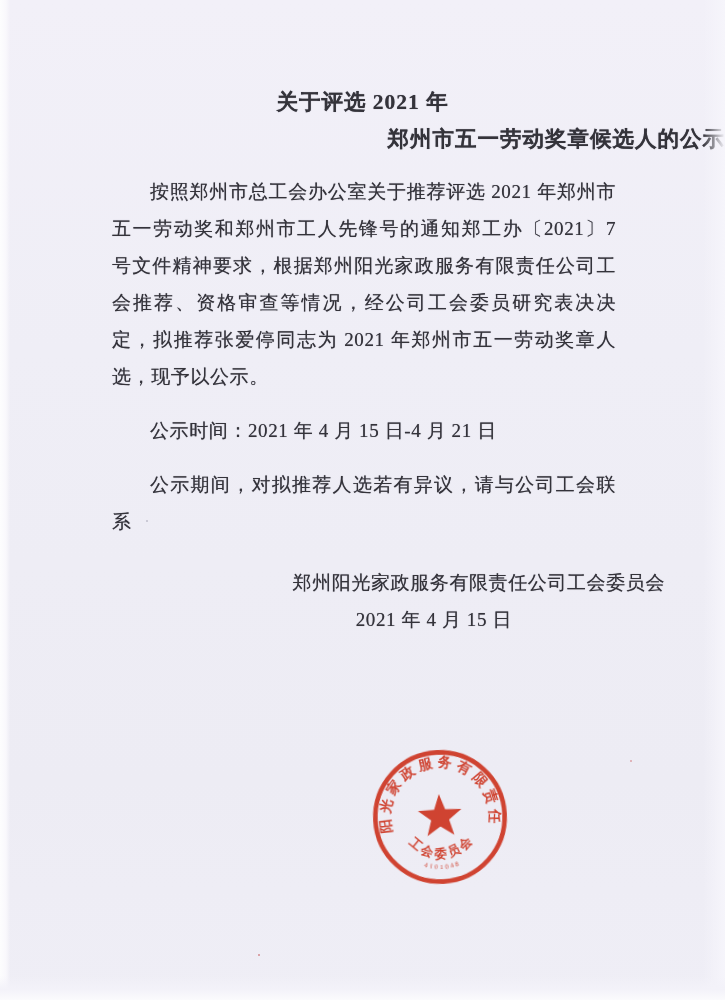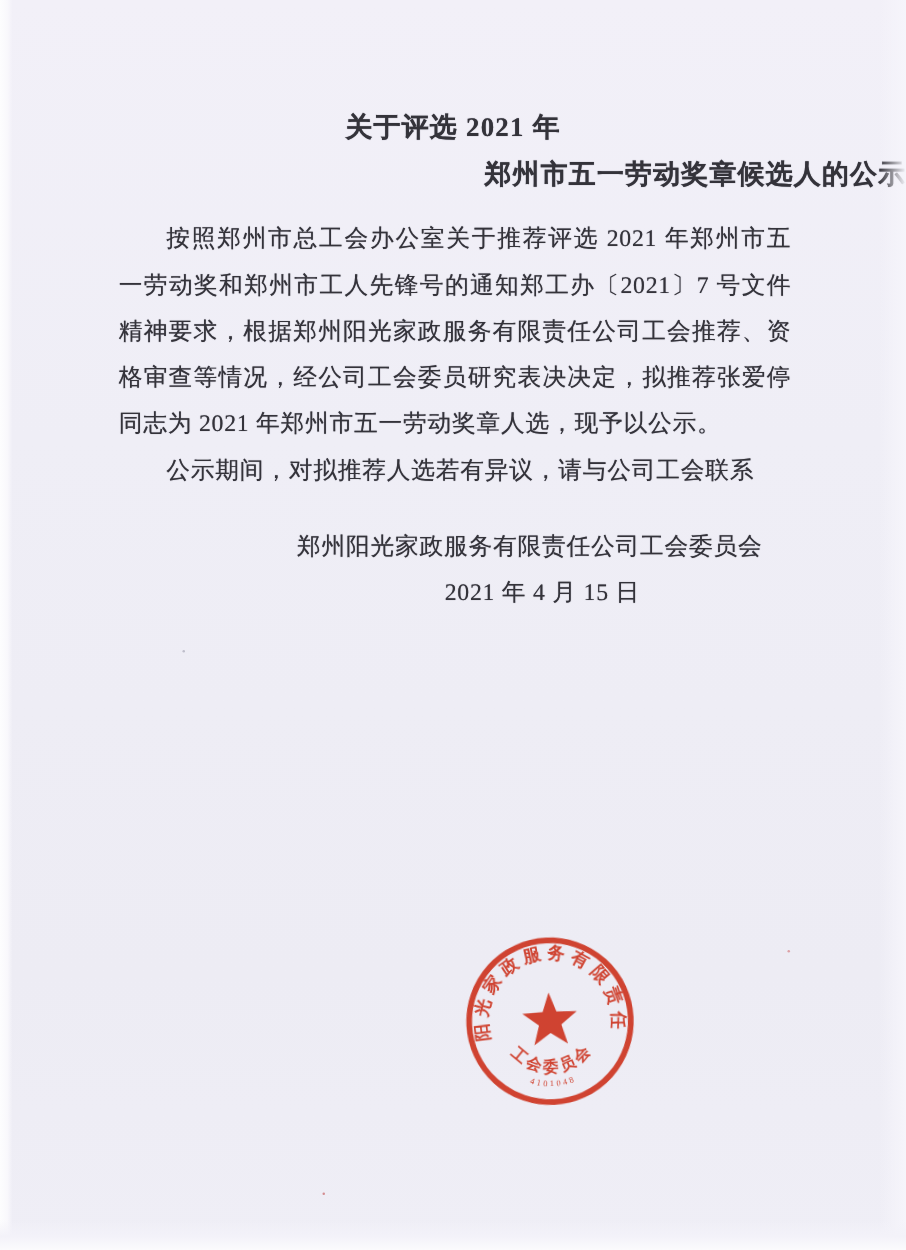--- a/index.html
+++ b/index.html
@@ -45,26 +45,26 @@
 
   .body {
     margin: 21px 92px 0 95px;
     font-size: 19px;
     line-height: 37px;
     letter-spacing: 0.6px;
     text-align: justify;
     text-shadow: 0 0 0.7px rgba(40,40,55,.65);
   }
   .para {
-    margin: 0;
+    margin: 17px;
     text-indent: 2em;
   }
   .signature {
     margin-top: 30px;
-    padding-right: 115px;
+    padding-right: 60px;
     text-align: right;
     font-size: 19px;
     line-height: 26px;
     letter-spacing: 0.6px;
     text-shadow: 0 0 0.7px rgba(40,40,55,.65);
   }
   .date {
     margin-top: 11px;
     padding-right: 213px;
     text-align: right;
@@ -101,20 +101,21 @@
   <div class="edge edge-bottom"></div>
   <div class="speck speck1"></div>
   <div class="speck speck2"></div>
   <div class="speck speck3"></div>
 
   <h1 class="title title-1">关于评选 2021 年</h1>
   <h1 class="title title-2">郑州市五一劳动奖章候选人的公示</h1>
 
   <div class="body">
     <p class="para">按照郑州市总工会办公室关于推荐评选 2021 年郑州市五一劳动奖和郑州市工人先锋号的通知郑工办〔2021〕7 号文件精神要求，根据郑州阳光家政服务有限责任公司工会推荐、资格审查等情况，经公司工会委员研究表决决定，拟推荐张爱停同志为 2021 年郑州市五一劳动奖章人选，现予以公示。</p>
+    <p class="para">公示时间：2021 年 4 月 15 日-4 月 21 日</p>
     <p class="para">公示期间，对拟推荐人选若有异议，请与公司工会联系</p>
   </div>
 
   <div class="signature">郑州阳光家政服务有限责任公司工会委员会</div>
   <div class="date">2021 年 4 月 15 日</div>
 
   <svg class="seal" viewBox="0 0 140 140" xmlns="http://www.w3.org/2000/svg" aria-hidden="true">
     <defs>
       <path id="ringPath" d="M 26.5,90.3 A 48,48 0 1 1 113.5,90.3"></path>
       <path id="bannerPath" d="M 38.1,92.4 A 39,39 0 0 0 101.9,92.4"></path>

